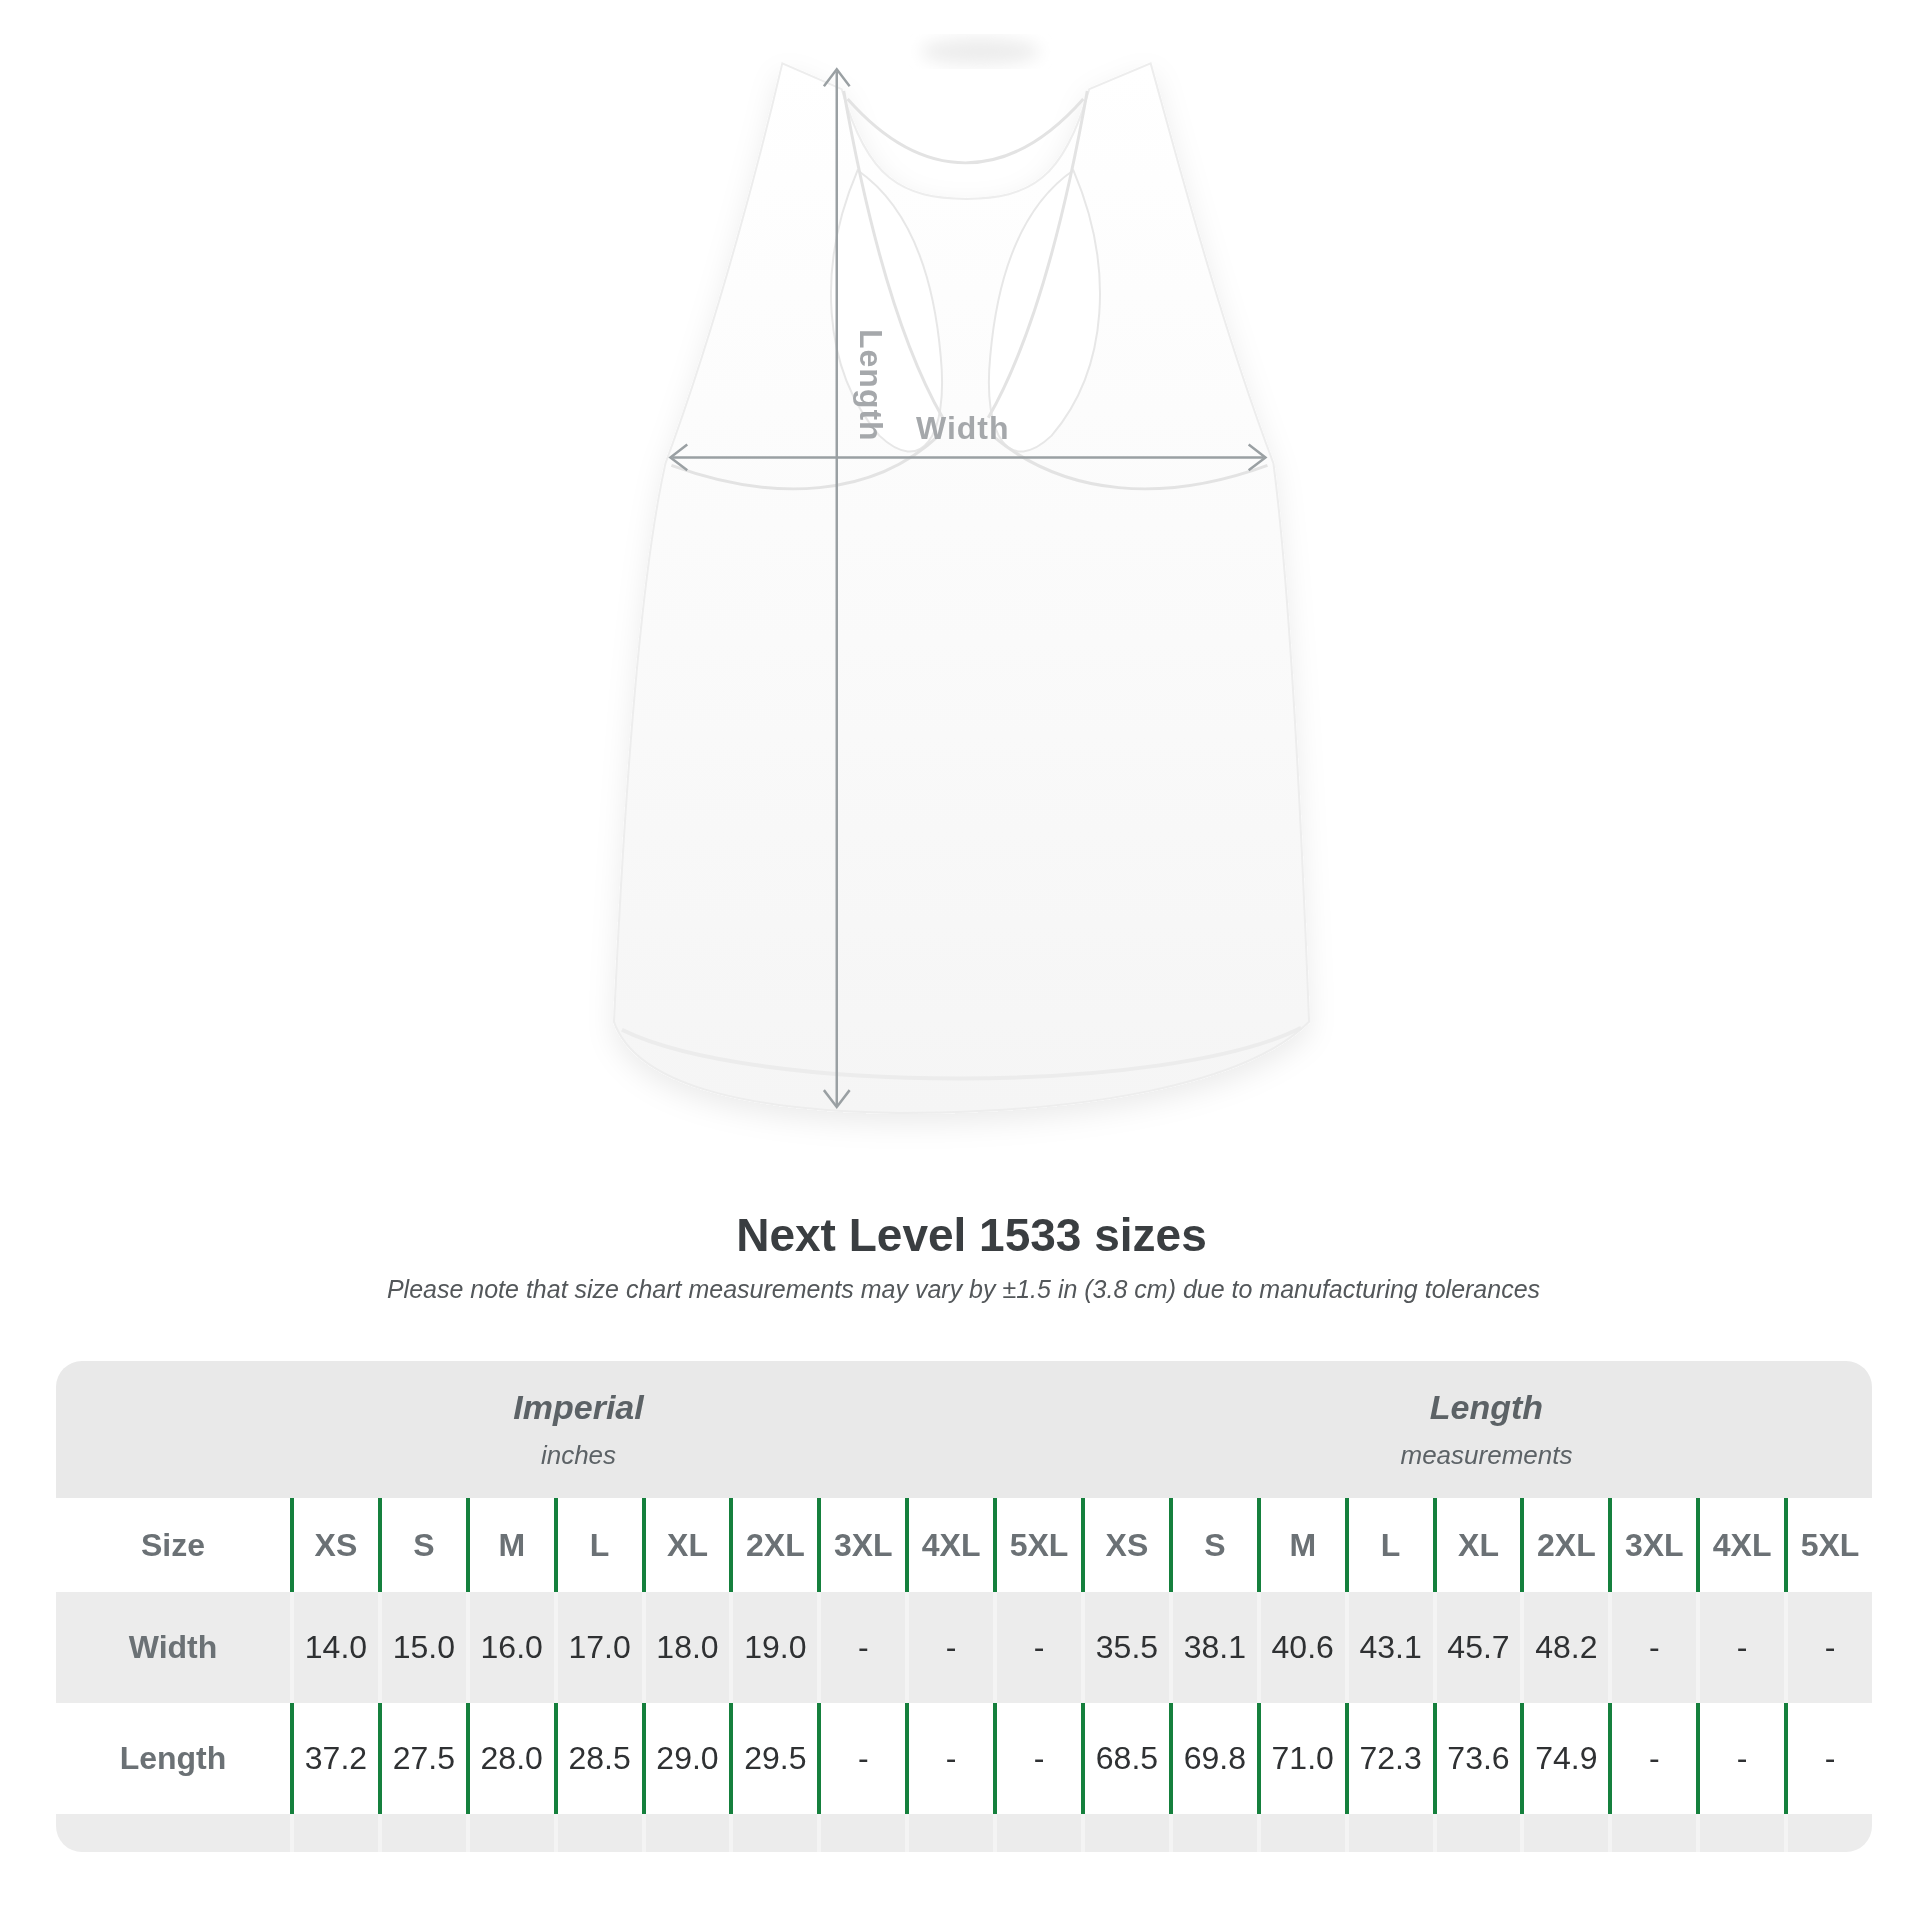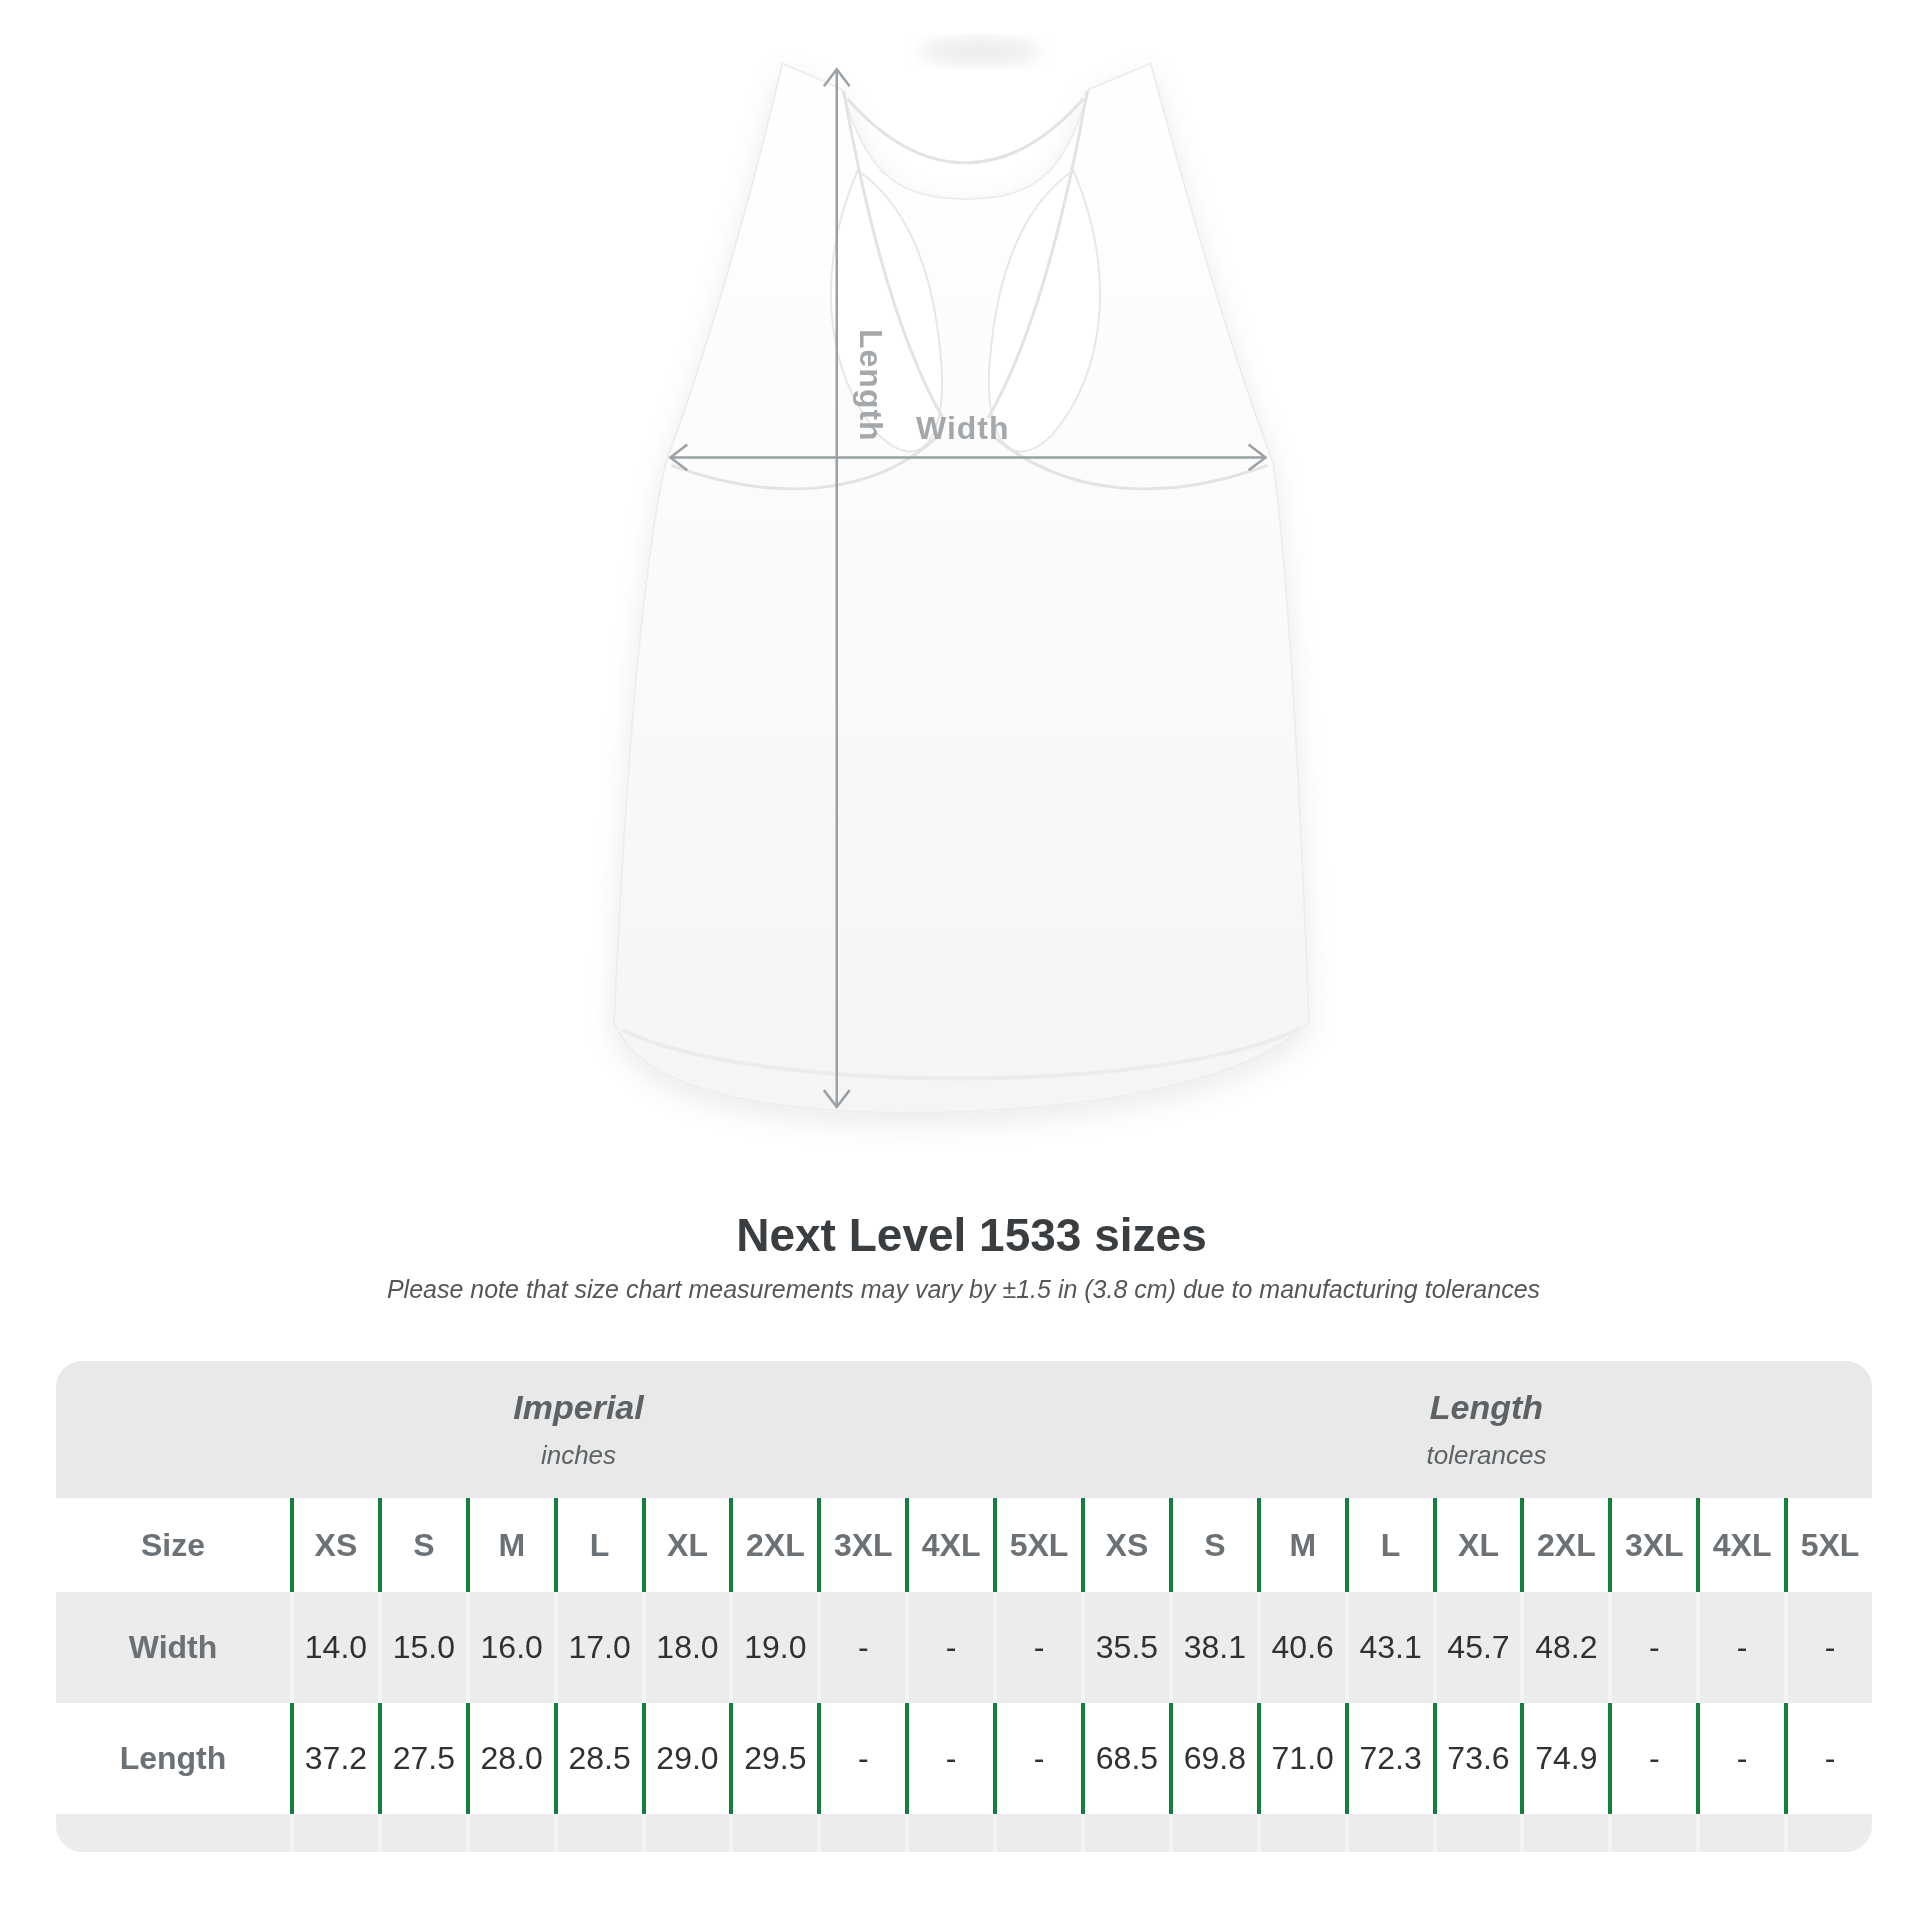--- a/index.html
+++ b/index.html
@@ -163,21 +163,21 @@
 <div class="table-wrap">
   <div class="grid">
 
     <div class="row">
       <div class="cell unit-cell unit-imperial">
         <div class="unit-name">Imperial</div>
         <div class="unit-sub">inches</div>
       </div>
       <div class="cell unit-cell unit-metric">
         <div class="unit-name">Length</div>
-        <div class="unit-sub">tolerances</div>
+        <div class="unit-sub">measurements</div>
       </div>
     </div>
 
     <div class="row row-sizes">
       <div class="cell">
           <span class="head-label">Size</span>
         </div>
       <div class="cell div">
           <span class="head-label">XS</span>
         </div>

